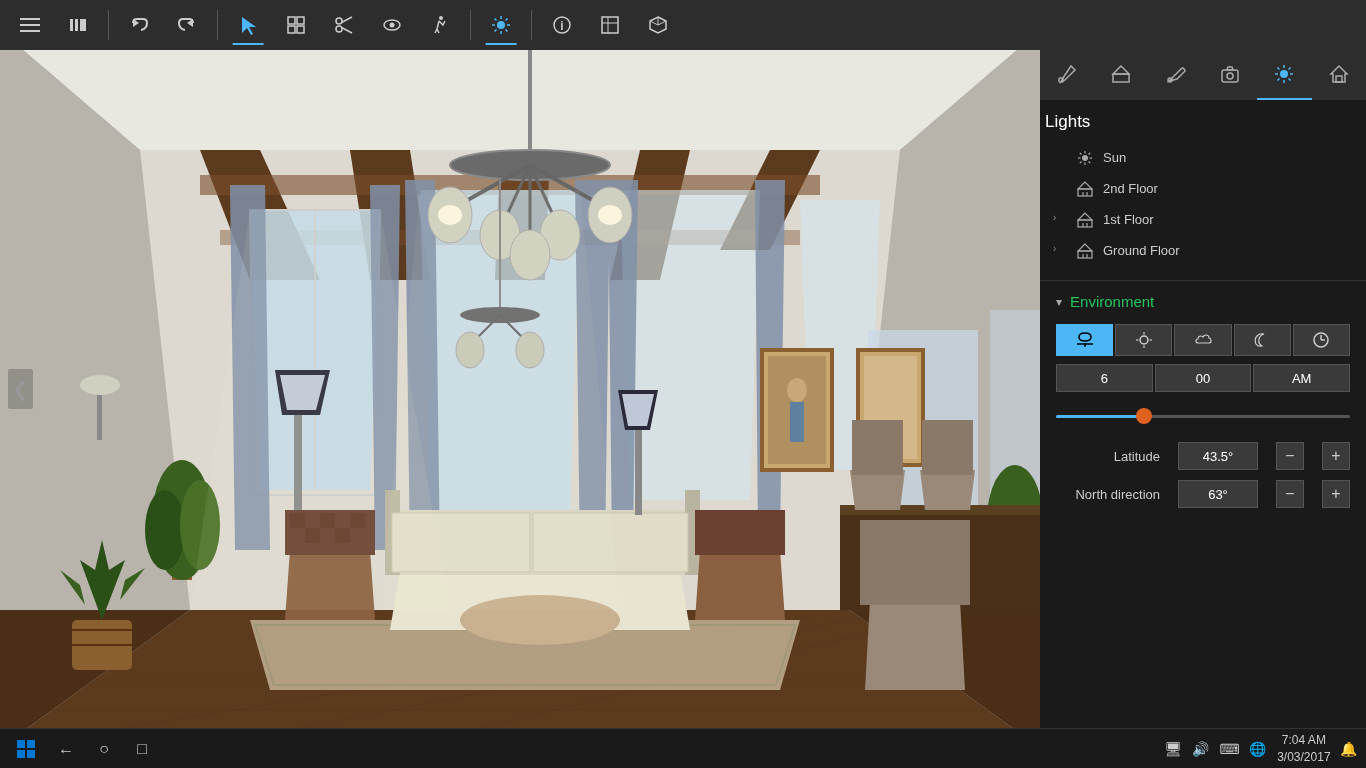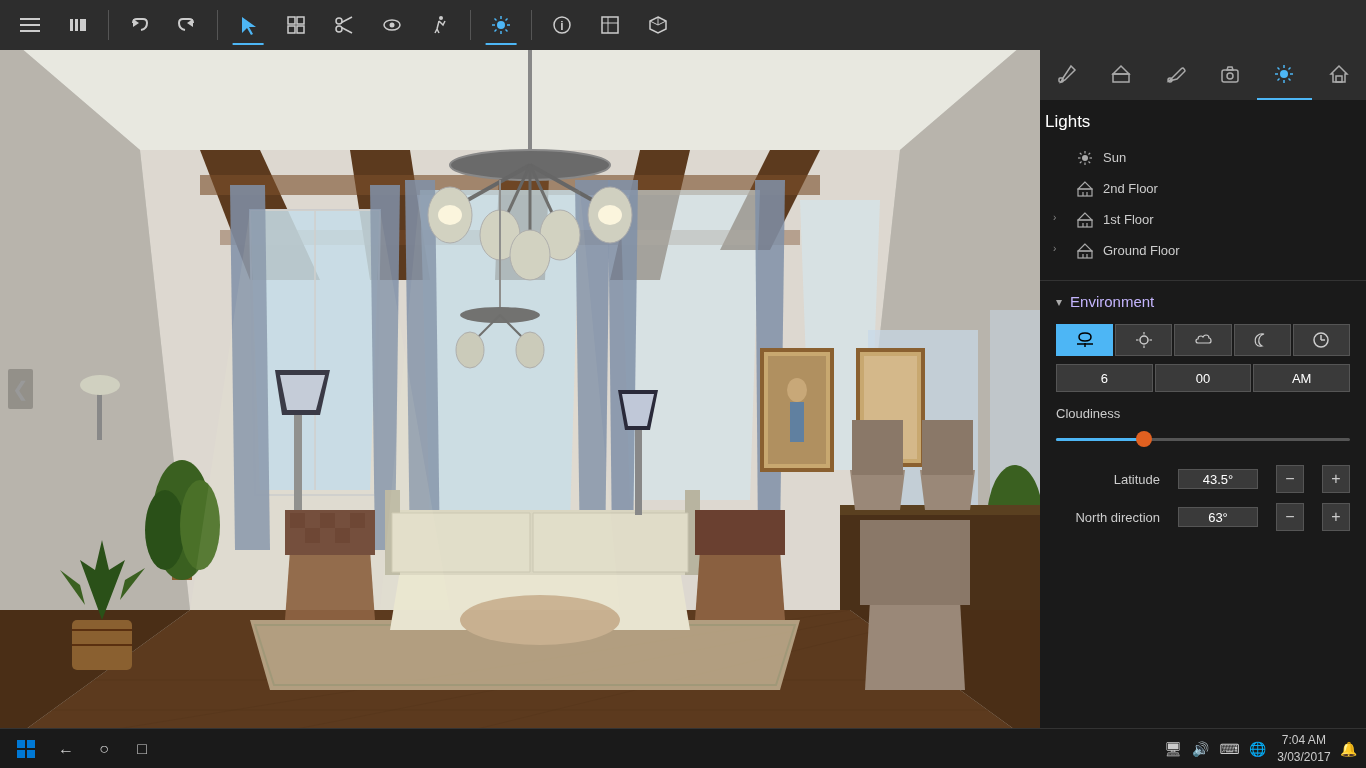--- a/index.html
+++ b/index.html
@@ -137,21 +137,21 @@
       border-top: 1px solid #333;
     }
     .env-header {
       display: flex;
       align-items: center;
       gap: 8px;
       margin-bottom: 14px;
       cursor: pointer;
     }
     .env-title {
-      color: #c4b5fd;
+      color: #22c55e;
       font-size: 15px;
       font-weight: 400;
     }
     .env-collapse-icon {
       color: #aaa;
       font-size: 12px;
     }
 
     
     .time-presets {
@@ -245,21 +245,21 @@
       gap: 18px;
     }
     .param-label {
       color: #ccc;
       font-size: 13px;
       flex: 1;
       text-align: right;
     }
     .param-input {
       width: 80px;
-      height: 20px;
+      height: 28px;
       background: #3a3a3a;
       border: 1px solid #555;
       color: #fff;
       text-align: center;
       font-size: 13px;
       display: flex;
       align-items: center;
       justify-content: center;
     }
     .param-btn {
@@ -758,21 +758,20 @@
             </svg>
         </div>
       </div>
 
       <div class="time-inputs">
         <div class="time-input-box">6</div>
         <div class="time-input-box">00</div>
         <div class="time-input-box">AM</div>
       </div>
 
-      <div class="cloudiness-label">Cloudiness</div>
       <div class="slider-container">
         <div class="slider-track">
           <div class="slider-fill"></div>
           <div class="slider-thumb"></div>
         </div>
       </div>
 
       <div class="param-row">
         <span class="param-label">Latitude</span>
         <div class="param-input">43.5°</div>

